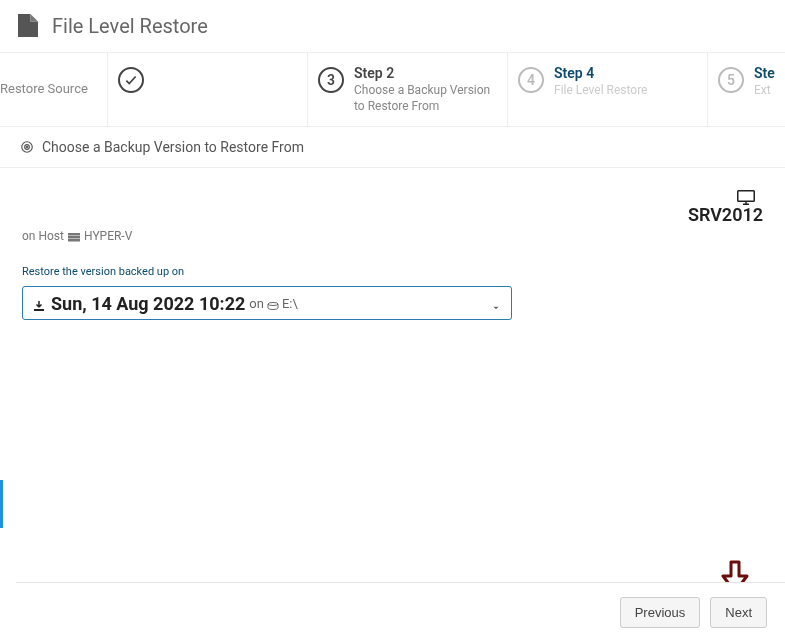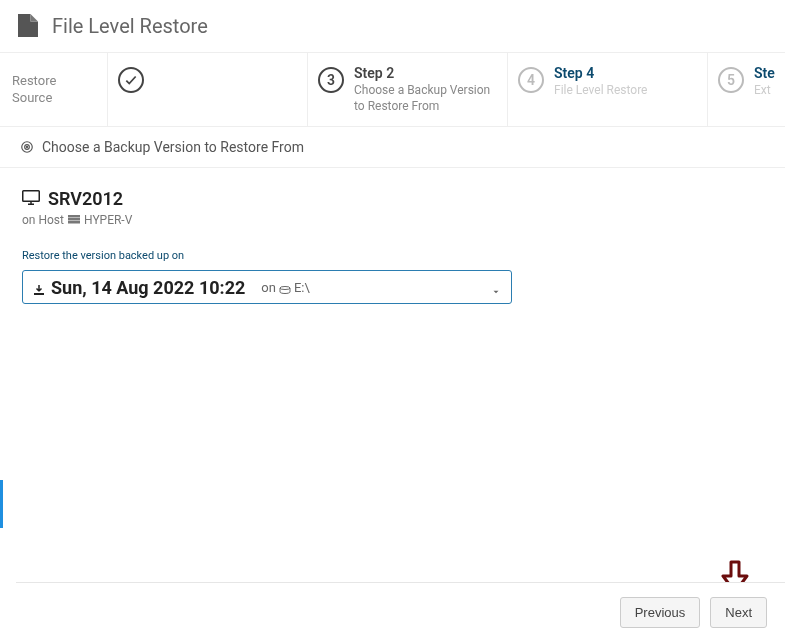--- a/index.html
+++ b/index.html
@@ -41,21 +41,21 @@
     padding: 12px 10px 12px 10px;
     border-right: 1px solid #eee;
     position: relative;
     min-width: 0;
   }
   .step.first { width: 108px; padding-left: 0; align-items: center;}
   .step.s2 { width: 200px; }
   .step.s3 { width: 200px; }
   .step.s4 { width: 200px; }
   .step.s5 { flex: 1; border-right: none; }
-  .step.first .step-text { margin-left: 12px; }
+  .step.first .step-text { margin-left: 0; }
   .step-circle {
     width: 26px;
     height: 26px;
     border: 2px solid #444;
     border-radius: 50%;
     display: flex;
     align-items: center;
     justify-content: center;
     flex: none;
     margin-right: 10px;
@@ -93,33 +93,35 @@
     color: #555;
   }
   .subheader .target-icon {
     width: 14px; height: 14px; margin-right: 8px; flex: none;
   }
   .content {
     padding: 20px 22px;
   }
   .vm-row {
     display: flex;
-    align-items: flex-start;
+    align-items: flex-end;
     font-size: 18px;
     font-weight: 600;
     color: #222;
+    flex-direction: column;
   }
   .vm-row .monitor-icon {
     width: 18px; height: 16px; margin-right: 8px; flex: none;
   }
   .hostline {
     font-size: 12px;
     color: #777;
     margin-top: 4px;
     display: flex;
+    align-items: center;
   }
   .hostline .server-icon {
     width: 12px; height: 10px; margin: 0 4px; flex: none;
   }
   .section-label {
     margin-top: 22px;
     font-size: 11px;
     color: #0c4a6e;
     margin-bottom: 8px;
   }
@@ -139,21 +141,21 @@
     width: 12px; height: 12px; margin-right: 6px; flex: none;
   }
   .dropdown .dd-main {
     font-size: 18px;
     color: #222;
   }
   .dropdown .dd-main strong { font-weight: 700; }
   .dropdown .dd-sub {
     font-size: 13px;
     color: #666;
-    margin-left: 16px;
+    margin-left: 4px;
     display: flex;
     align-items: center;
   }
   .dropdown .disk-icon {
     width: 12px; height: 10px; margin: 0 3px; flex: none;
   }
   .dropdown .caret {
     margin-left: auto;
     width: 10px; height: 10px;
     color: #666;

